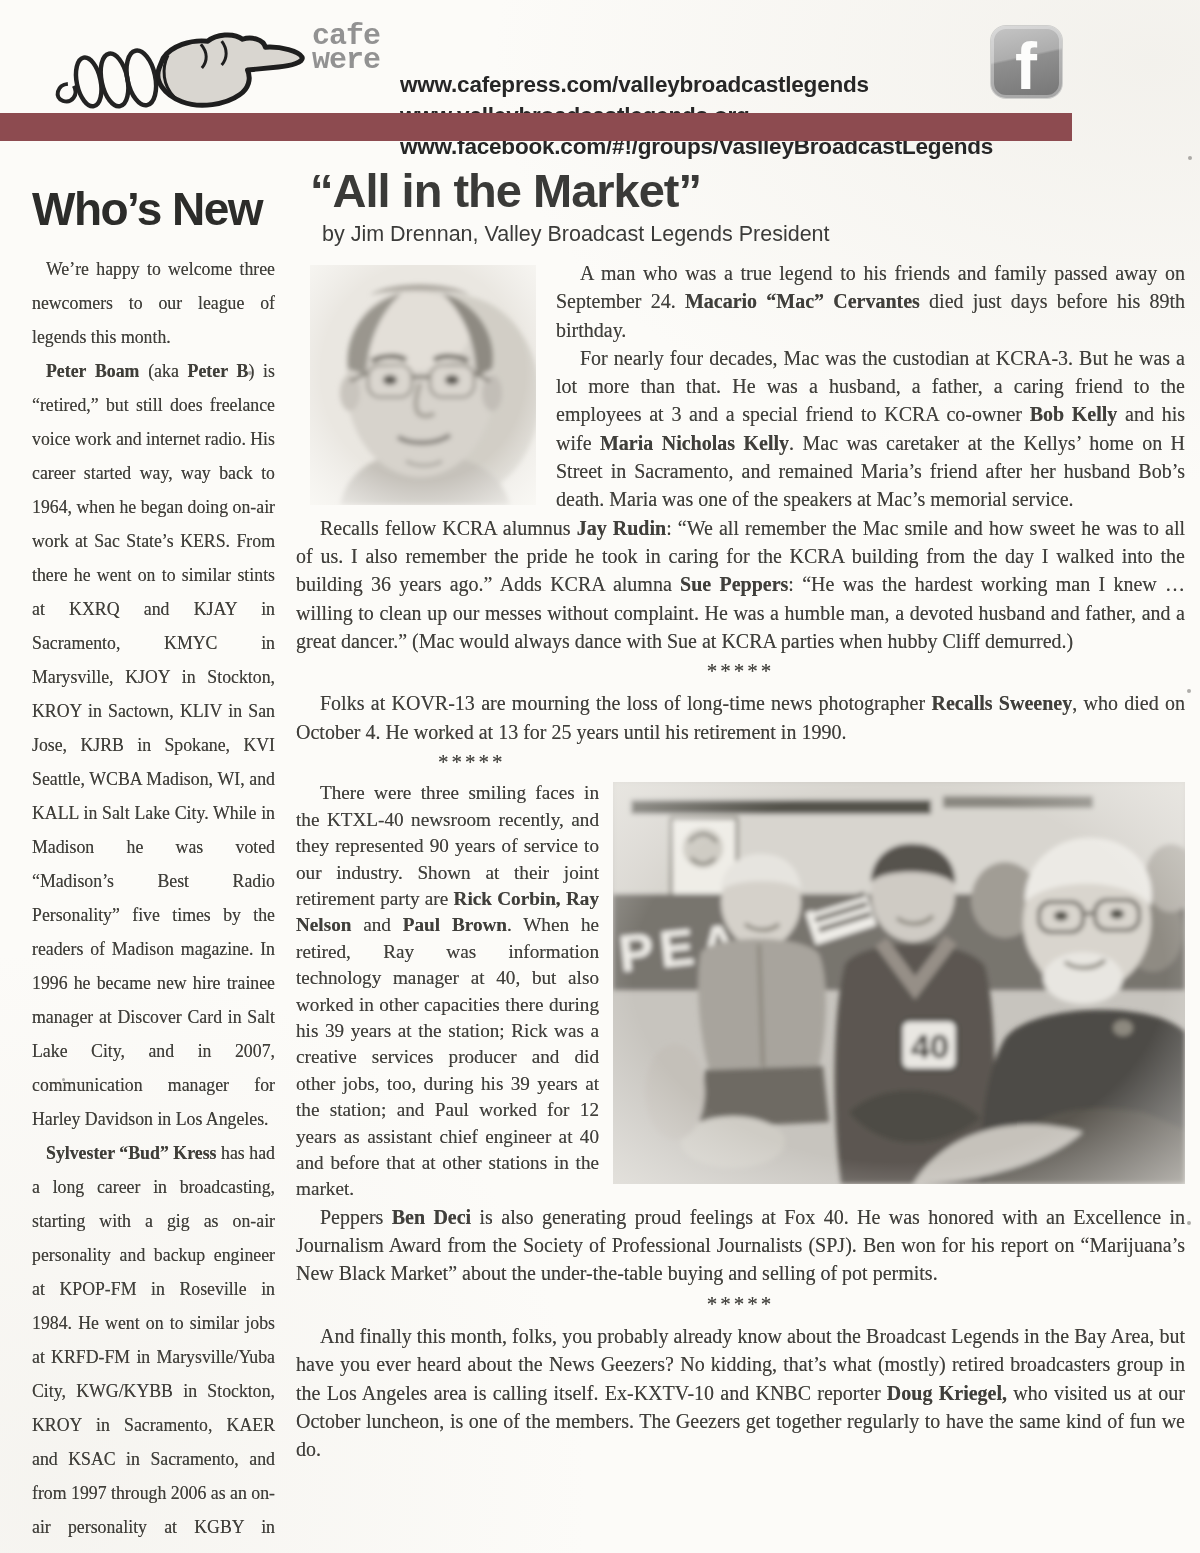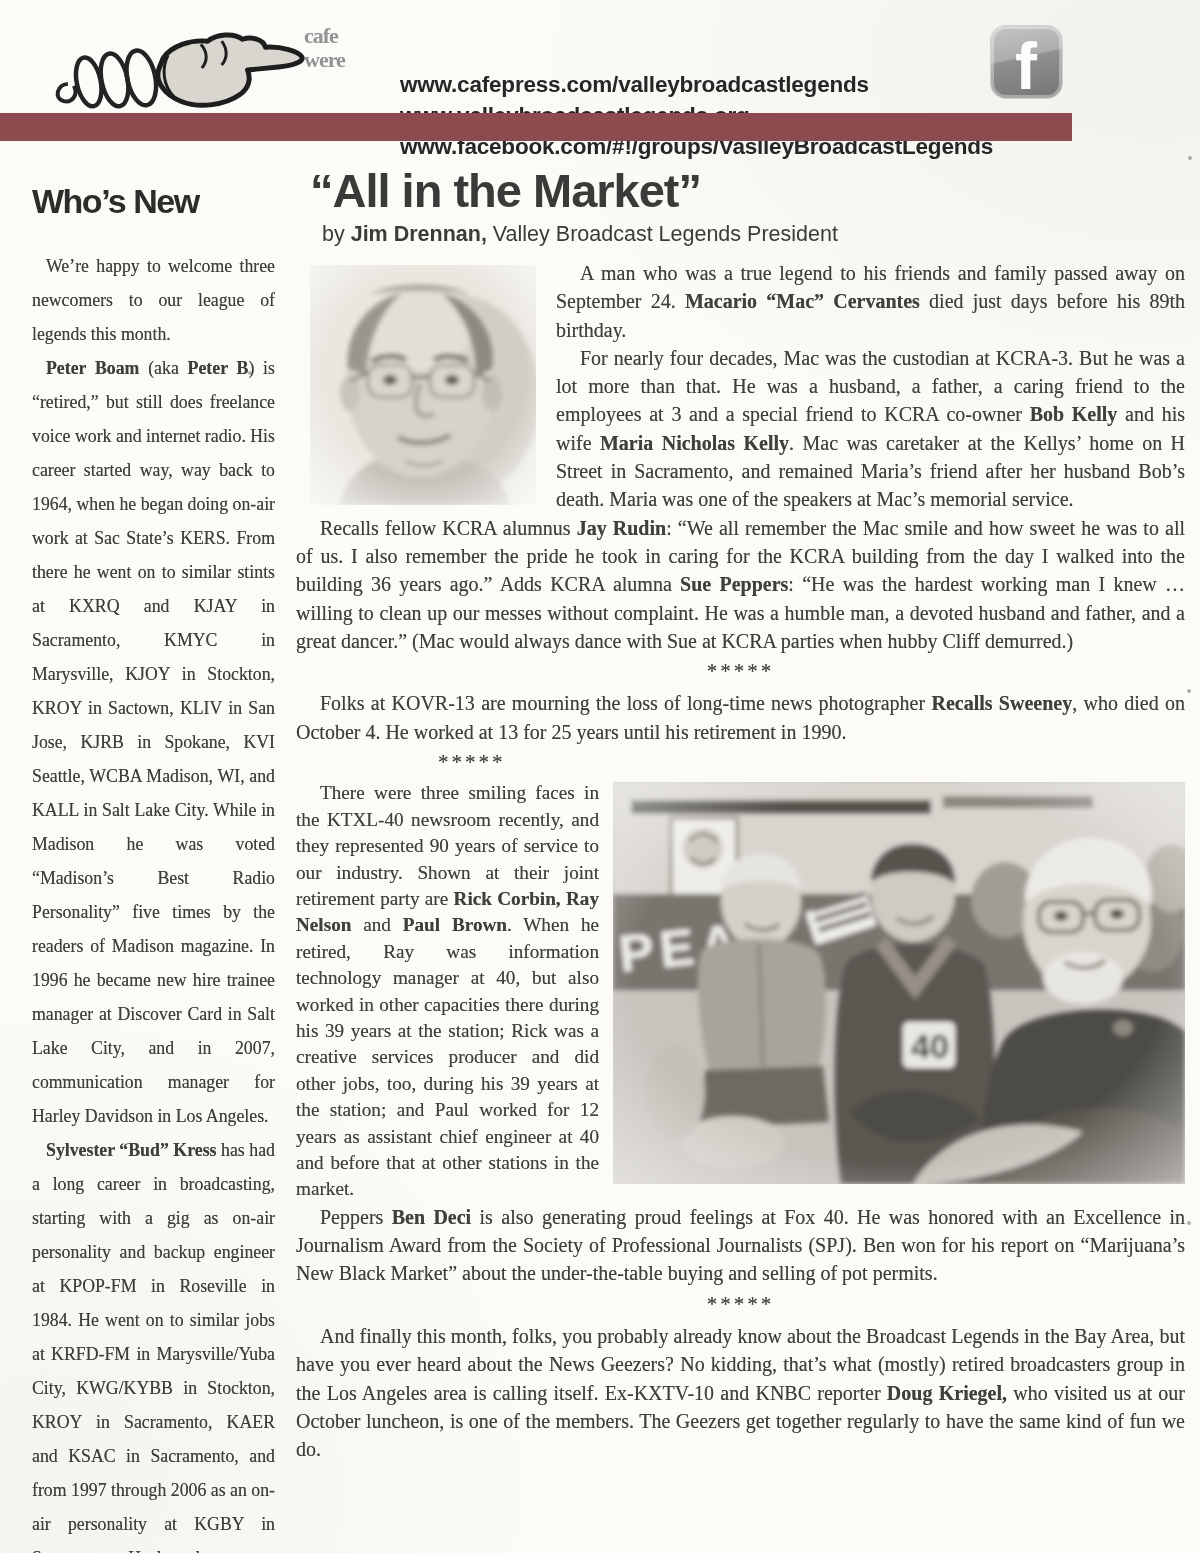--- a/index.html
+++ b/index.html
@@ -11,23 +11,23 @@
       radial-gradient(900px 900px at 4% 96%, rgba(230,227,220,.30), transparent 60%),
       #fcfbf8;
     overflow:hidden;
     font-family:"Liberation Serif", serif;
     color:#403f3b;
   }
 
   
   .hand { position:absolute; left:52px; top:24px; width:258px; height:92px; }
   .cafepress {
-    position:absolute; left:304px; top:24px;
-    font-family:Liberation Serif, serif; font-weight:bold;
-    font-size:22px; line-height:24px; letter-spacing:-1px; color:#929292;
+    position:absolute; left:312px; top:24px;
+    font-family:Liberation Mono, monospace; font-weight:bold;
+    font-size:30px; line-height:24px; letter-spacing:-1px; color:#929292;
   }
   .urls {
     position:absolute; left:400px; top:21px; width:600px;
     font-family:"Liberation Sans", sans-serif; font-weight:bold;
     font-size:22.5px; line-height:31px; letter-spacing:-.2px; color:#262626;margin-top:48px;
   }
   .fb-icon {
     position:absolute; left:991px; top:26px; width:71px; height:72px;
     border-radius:15px;
     background:linear-gradient(168deg,#c6c6c6 0%,#adadad 42%,#8f8f8f 45%,#757575 100%);
@@ -37,42 +37,42 @@
   .fb-icon span {
     position:absolute; left:24px; top:2px; color:#fdfdfc;
     font-family:"Liberation Sans", sans-serif; font-weight:bold; font-size:66px;
   }
   .redbar { position:absolute; left:0; top:113px; width:1072px; height:28px; background:#8d4b50; }
 
   
   .leftcol { position:absolute; left:32px; top:182px; width:243px; }
   .leftcol h1 {
     font-family:"Liberation Sans", sans-serif; font-weight:bold;
-    font-size:34px; letter-spacing:-1.5px; color:#2c2c2a; margin-bottom:28px;
+    font-size:46px; letter-spacing:-1.5px; color:#2c2c2a; margin-bottom:16px;
   }
   .leftcol p {
     font-size:17.8px; line-height:34px; text-align:justify;
     text-indent:14px; color:#3f3e39; text-shadow:0 0 .3px rgba(63,62,57,.65);
   }
   .continued {
     margin-top:13px; 
     font-family:"Liberation Sans", sans-serif; font-size:21px; color:#333;
   }
 
   
   .maincol { position:absolute; left:296px; top:166px; width:889px; }
   .maincol h2 {
     font-family:"Liberation Sans", sans-serif; font-weight:bold;
     font-size:47px; line-height:50px; letter-spacing:-1px; color:#3a3a38; margin-left:14px;
   }
   .byline {
     margin:6px 0 0 26px;
     font-family:"Liberation Sans", sans-serif; font-size:21.5px; color:#3b3b39;
   }
-  .byline b { font-weight:bold; }
+  .byline b { font-weight:normal; }
   .body { margin-top:12px; font-size:20px; line-height:28.3px; text-align:justify;
           color:#403f3b; text-shadow:0 0 .3px rgba(64,63,59,.6); }
   .body p { text-indent:24px; }
   .p-recalls { text-indent:192px; }
   .photo-portrait { float:left; width:226px; height:240px; margin:6px 20px 6px 14px; }
   .sep { font-size:21px; letter-spacing:3px; color:#44433f; text-indent:0; }
   .sep.center { text-align:center; margin:2px 0 4px 0; }
   .sep.left   { text-align:left; padding-left:142px; margin:2px 0 2px 0; }
   .group-sec { margin-top:4px; }
   .photo-group { float:right; width:572px; height:402px; margin:2px 0 12px 14px; }

